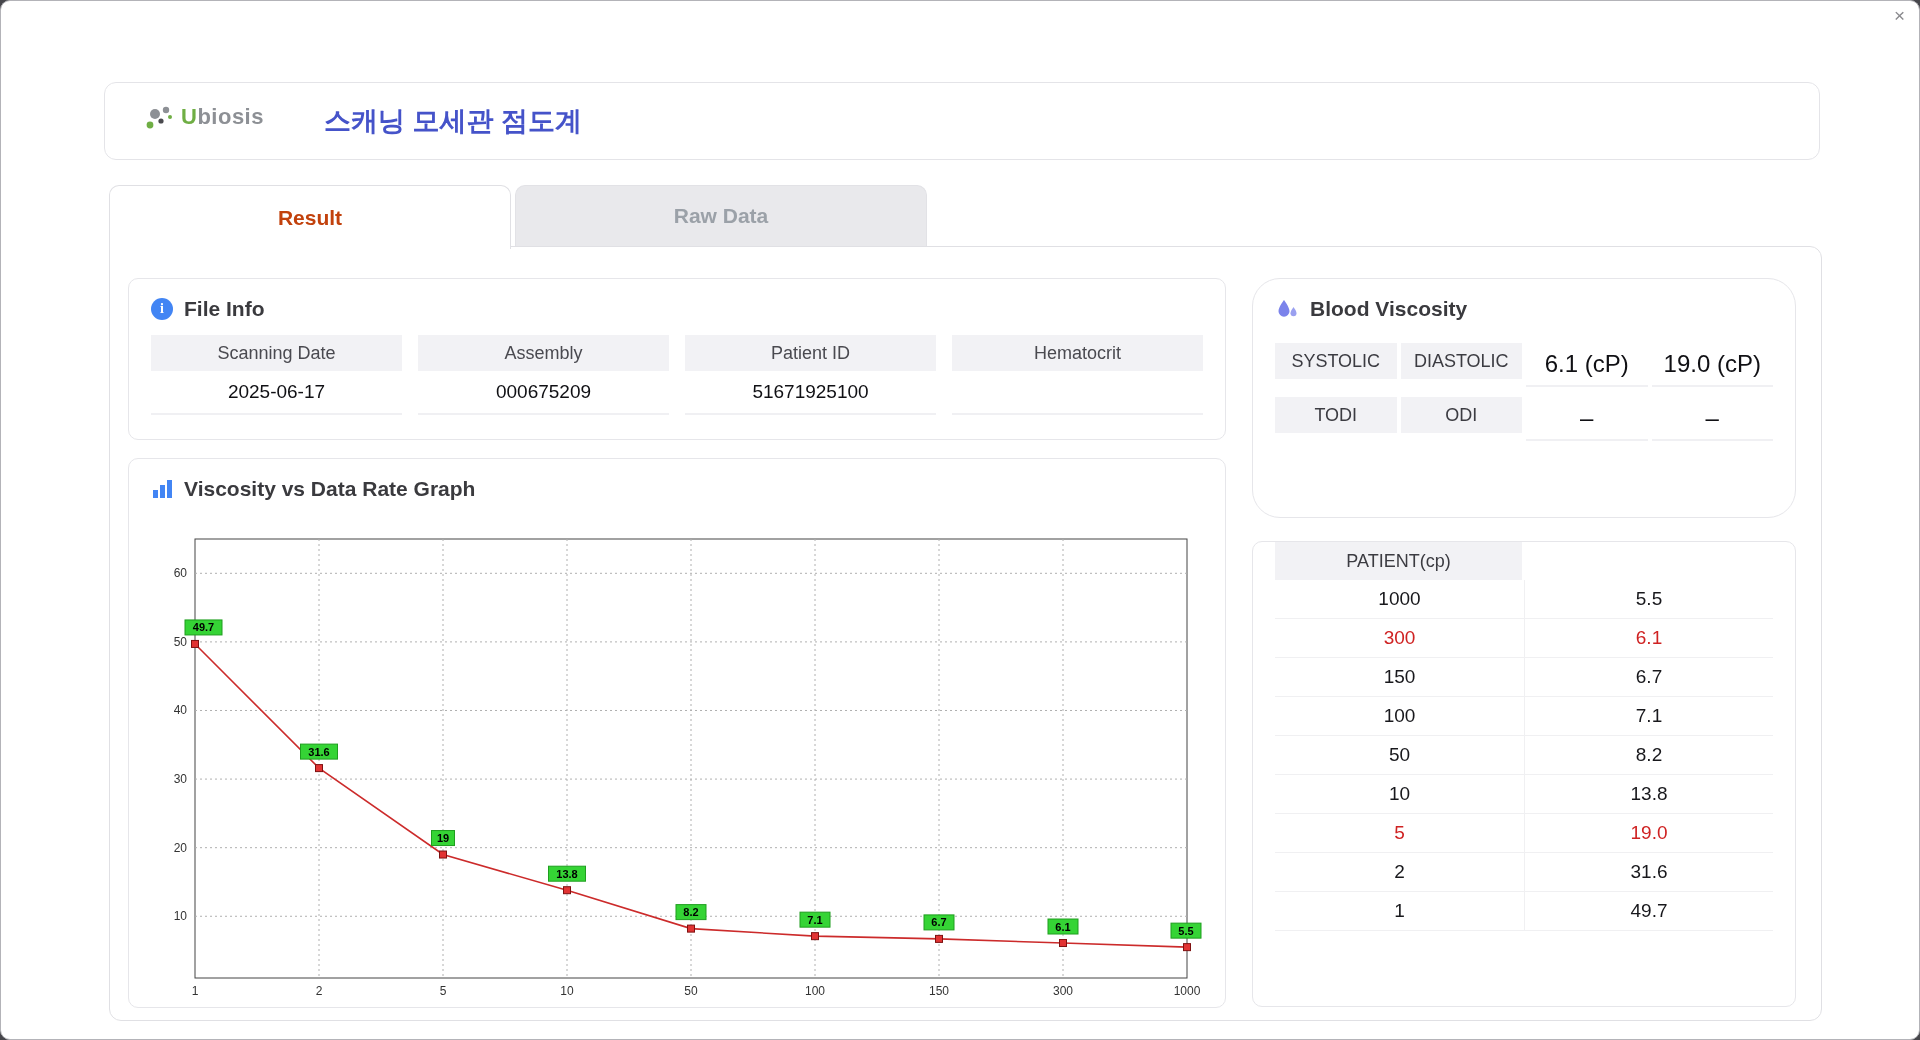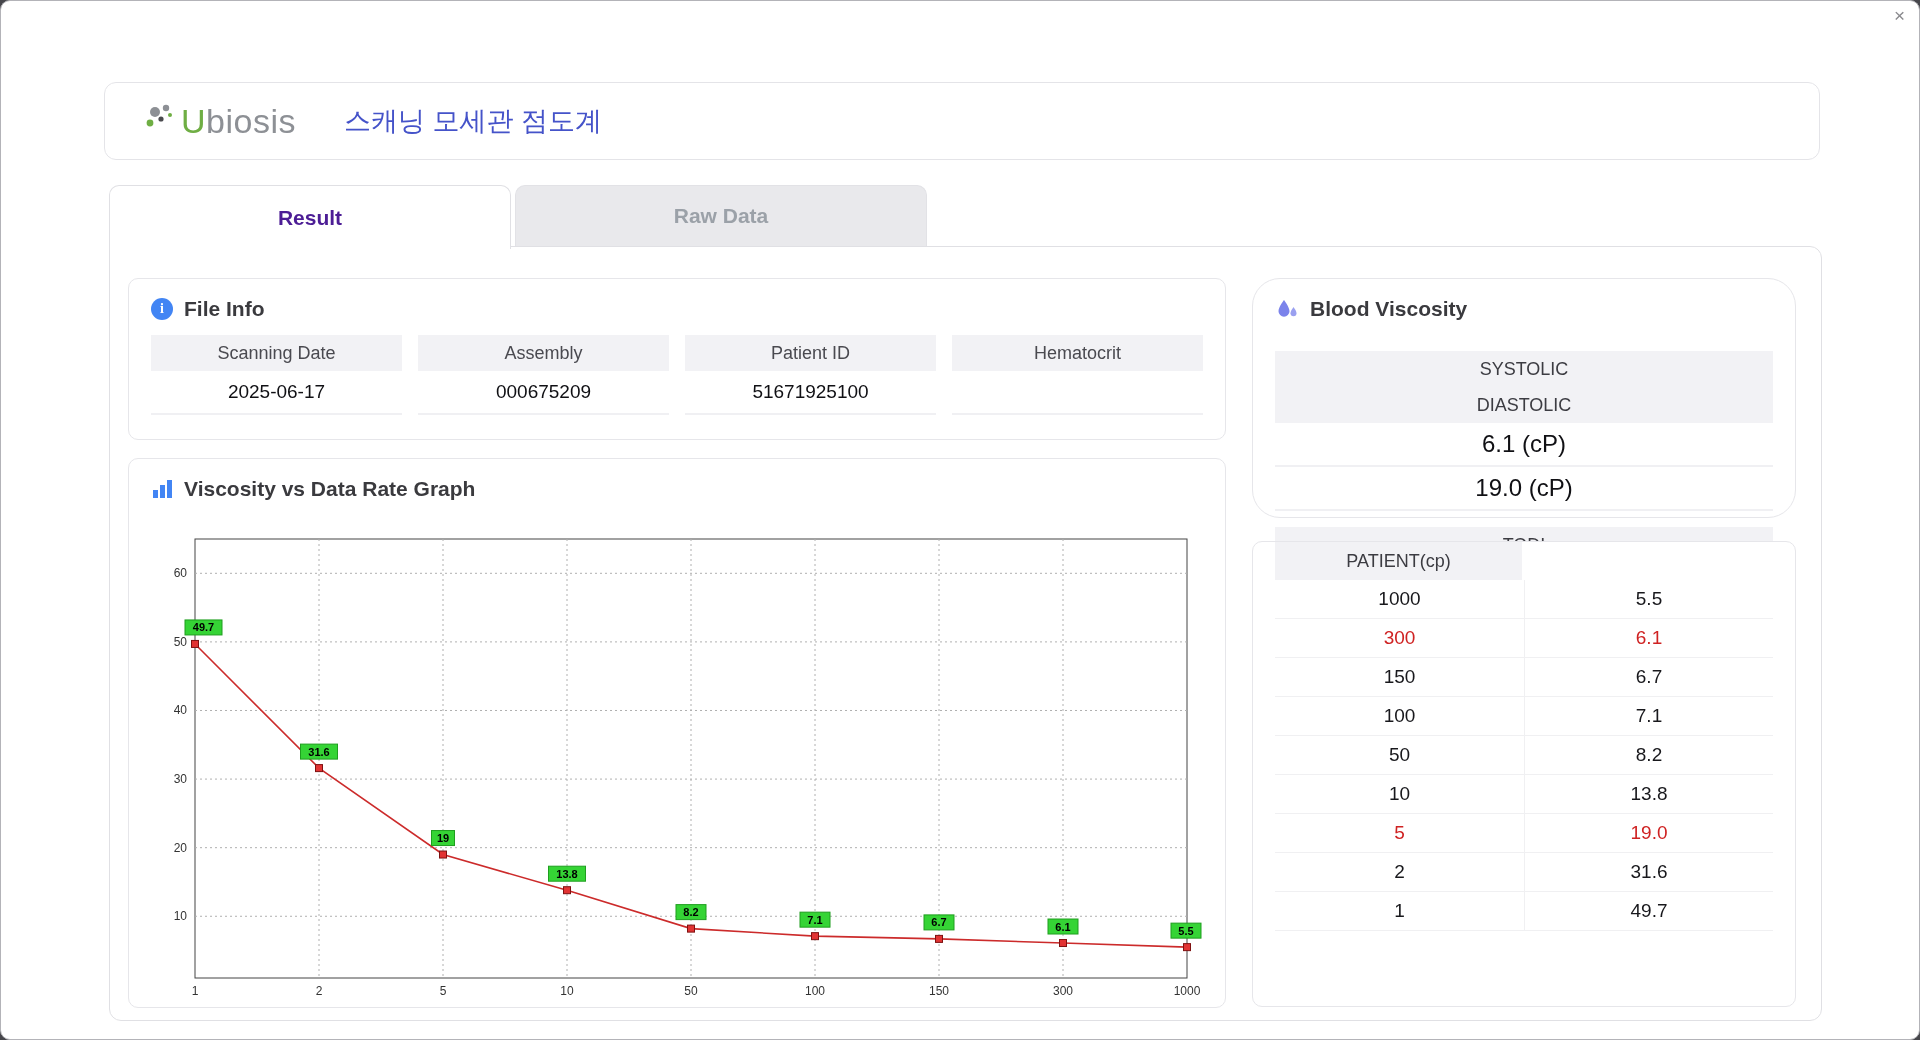--- a/index.html
+++ b/index.html
@@ -5,28 +5,28 @@
   * { margin:0; padding:0; box-sizing:border-box; }
   html,body { width:1920px; height:1040px; overflow:hidden; }
   body { background:#46464b; font-family:"Liberation Sans", sans-serif; }
   .window { position:absolute; inset:0; background:#ffffff; border:1px solid #b3b3b8; border-radius:10px; overflow:hidden; }
 
   .close-btn { position:absolute; top:4px; right:14px; font-size:19px; color:#8a8a8e; cursor:pointer; z-index:10; }
 
   
   .header-card { position:absolute; left:103px; top:81px; width:1716px; height:78px; border:1px solid #e4e4e8; border-radius:12px; display:flex; align-items:center; padding-left:38px; background:#fff; }
   .logo { display:flex; align-items:flex-start; gap:2px; }
-  .logo-text { font-size:34px; font-weight:400; letter-spacing:0.5px; }
+  .logo-text { font-size:22px; font-weight:700; letter-spacing:0.5px; }
   .logo-u { color:#6fae44; }
   .logo-rest { color:#8d9095; }
-  .app-title { margin-left:48px; font-size:27px; font-weight:normal; color:#4553c9; }
+  .app-title { margin-left:60px; font-size:27px; font-weight:bold; color:#4553c9; }
 
   
   .tab { position:absolute; top:184px; height:62px; display:flex; align-items:center; justify-content:center; font-size:21px; font-weight:bold; border-radius:10px 10px 0 0; cursor:pointer; }
-  .tab-active { left:108px; width:402px; background:#fff; border:1px solid #e0e0e4; border-bottom:none; color:#4c1d95; z-index:3; height:64px; }
+  .tab-active { left:108px; width:402px; background:#fff; border:1px solid #e0e0e4; border-bottom:none; color:#c2410c; z-index:3; height:64px; }
   .tab-inactive { left:514px; width:412px; background:#e9e9ec; border:1px solid #e2e2e6; border-bottom:none; color:#9ba1a8; z-index:1; height:61px; }
 
   
   .content-card { position:absolute; left:108px; top:245px; width:1713px; height:775px; background:#fff; border:1px solid #e0e0e4; border-radius:0 12px 12px 12px; z-index:2; }
 
   .inner-card { position:absolute; background:#fff; border:1px solid #e6e6ea; border-radius:10px; }
   .card-title { display:flex; align-items:center; gap:11px; padding:18px 22px 14px 22px; font-size:21px; font-weight:bold; color:#3a3a3e; }
 
   
   .file-info-card { left:18px; top:31px; width:1098px; height:162px; }
@@ -34,21 +34,21 @@
   .field { flex:1; }
   .field-label { height:36px; background:#f2f2f5; display:flex; align-items:center; justify-content:center; font-size:18px; color:#4a4a50; }
   .field-value { height:44px; display:flex; align-items:center; justify-content:center; font-size:19px; color:#101014; border-bottom:2px solid #f0f0f3; }
 
   
   .graph-card { left:18px; top:211px; width:1098px; height:550px; }
   #chart-svg { position:absolute; left:0; top:62px; }
 
   
   .blood-card { left:1142px; top:31px; width:544px; height:240px;border-radius:28px; }
-  .bv-grid { display:grid; grid-template-columns:1fr; column-gap:4px; margin:16px 22px; }
+  .bv-grid { display:grid; grid-template-columns:1fr 1fr 1fr 1fr; column-gap:4px; margin:8px 22px; }
   .bv-grid.second { margin-top:10px; }
   .bv-head { height:36px; background:#f2f2f5; display:flex; align-items:center; justify-content:center; font-size:18px; color:#3c3c42; }
   .bv-val { height:44px; display:flex; align-items:center; justify-content:center; font-size:24px; color:#101014; border-bottom:2px solid #f0f0f3; }
 
   
   .shear-card { left:1142px; top:294px; width:544px; height:466px; }
   .sv-header { display:grid; grid-template-columns:1fr 1fr; column-gap:4px; margin:0 22px; }
   .sv-header div { height:38px; background:#f2f2f5; display:flex; align-items:center; justify-content:center; font-size:18px; color:#3c3c42; }
   .sv-row { display:grid; grid-template-columns:1fr 1fr; margin:0 22px; height:39px; border-bottom:1px solid #f0f0f2; }
   .sv-row div { display:flex; align-items:center; justify-content:center; font-size:19px; color:#18181c; }

